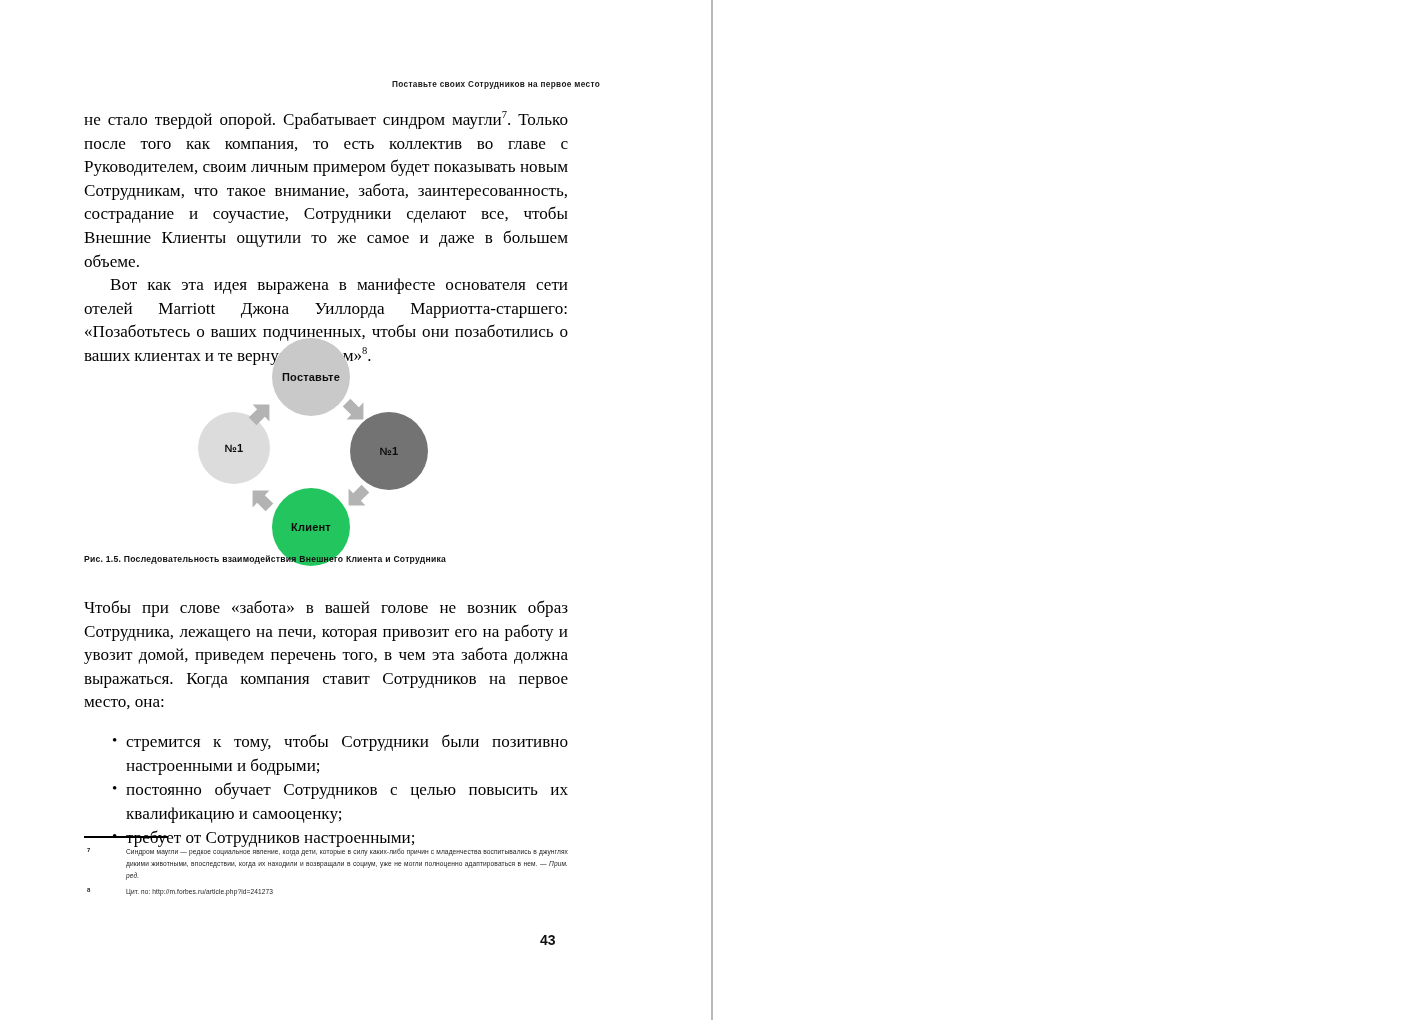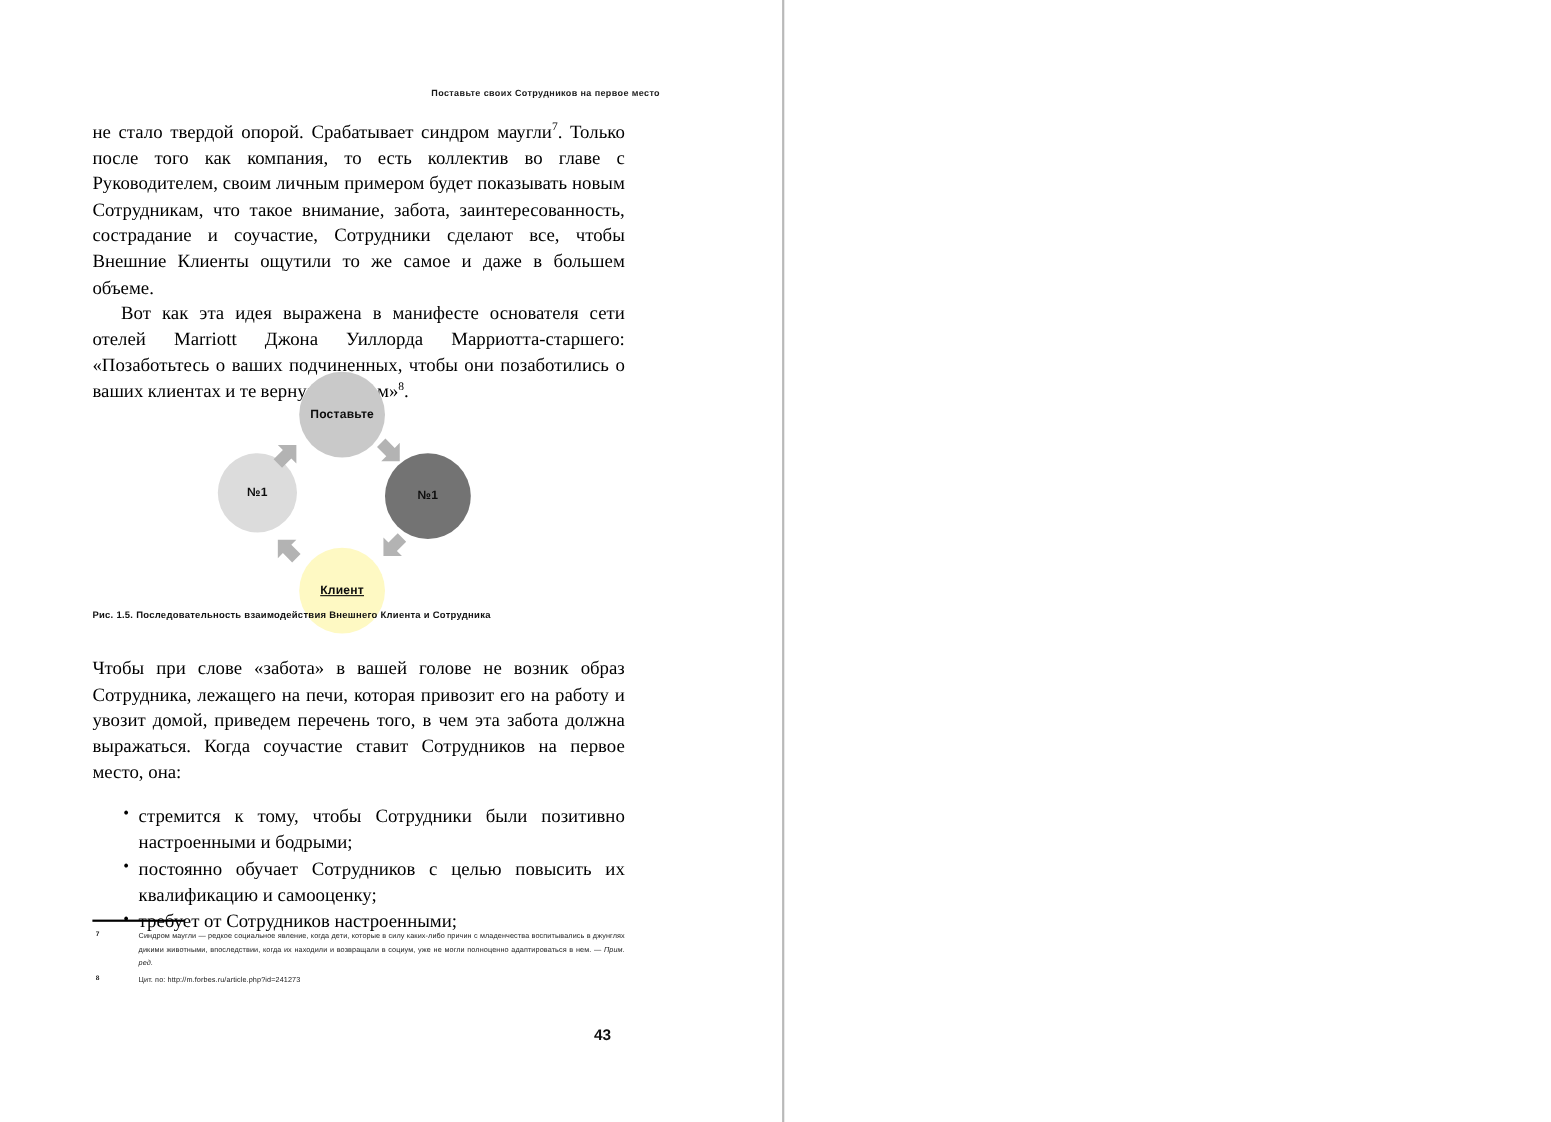--- a/index.html
+++ b/index.html
@@ -97,21 +97,21 @@
     justify-content: center;
     font-family: "Liberation Sans", sans-serif;
     font-weight: bold;
     font-size: 11px;
     letter-spacing: 0.2px;
     color: #0d0d0d;
     text-align: center;
   }
   .node-top    { left: 80px;  top: 2px;   width: 78px; height: 78px; background: #c9c9c9; }
   .node-right  { left: 158px; top: 76px;  width: 78px; height: 78px; background: #737373; }
-  .node-bottom { left: 80px;  top: 162px; width: 78px; height: 78px; background: #fef9c3; text-decoration: underline; }
+  .node-bottom { left: 80px;  top: 152px; width: 78px; height: 78px; background: #22c55e; }
   .node-left   { left: 6px;   top: 76px;  width: 72px; height: 72px; background: #dcdcdc; }
   .node-right .node-label { color: #0d0d0d; }
 
   .arrow {
     position: absolute;
     width: 26px;
     height: 26px;
     color: #b3b3b3;
   }
   .arrow svg { width: 100%; height: 100%; display: block; }
@@ -258,21 +258,21 @@
           <svg viewBox="0 0 24 24" fill="currentColor">
               <path d="M12 1 L23 12 L17 12 L17 23 L7 23 L7 12 L1 12 Z"></path>
             </svg>
         </div>
       </div>
 
       <div class="fig-caption">Рис. 1.5. Последовательность взаимодействия Внешнего Клиента и Сотрудника</div>
     </div>
 
     <div class="col-left-2">
-      <p class="indent" style="margin:0;">Чтобы при слове «забота» в вашей голове не возник образ Сотрудника, лежащего на печи, которая привозит его на работу и увозит домой, приведем перечень того, в чем эта забота должна выражаться. Когда соучастие ставит Сотрудников на первое место, она:</p>
+      <p class="indent" style="margin:0;">Чтобы при слове «забота» в вашей голове не возник образ Сотрудника, лежащего на печи, которая привозит его на работу и увозит домой, приведем перечень того, в чем эта забота должна выражаться. Когда компания ставит Сотрудников на первое место, она:</p>
 
       <ul class="bullets">
         <li>стремится к тому, чтобы Сотрудники были позитивно настроенными и бодрыми;</li>
         <li>постоянно обучает Сотрудников с целью повысить их квалификацию и самооценку;</li>
         <li>требует от Сотрудников настроенными;</li>
       </ul>
     </div>
 
     <div class="fn-rule"></div>
 

